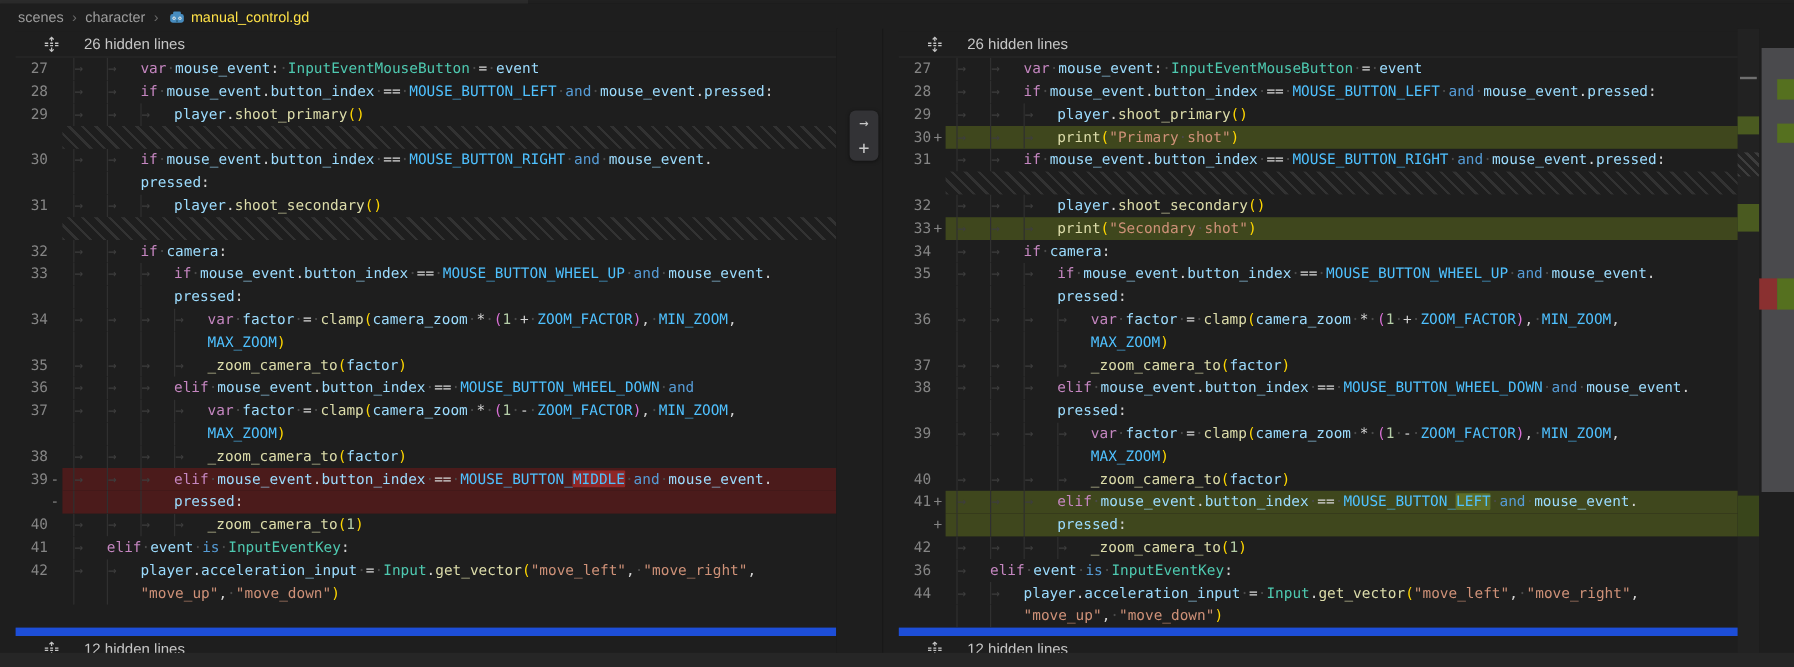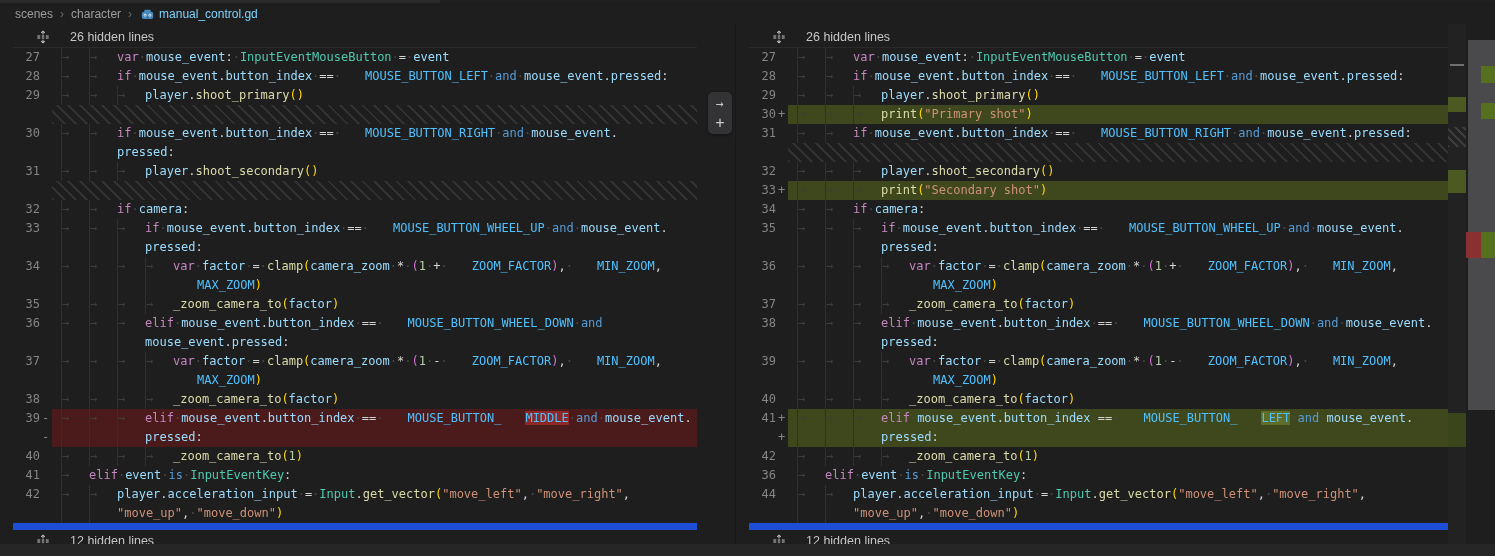--- a/index.html
+++ b/index.html
@@ -9,21 +9,21 @@
 
   
   .topstrip-l{left:0;top:0;width:440px;height:3px;background:#2b2b2b;}
   .topstrip-r{left:440px;top:0;width:1055px;height:3px;background:#202020;}
 
   
   .breadcrumb{left:0;top:3px;width:1495px;height:21px;display:flex;align-items:center;
               padding-left:15px;box-sizing:border-box;font-size:12px;color:#9d9d9d;
               box-shadow:0 1px 3px rgba(0,0,0,.25);}
   .breadcrumb .sep{color:#6a6a6a;margin:0 7px;font-size:12px;}
-  .breadcrumb .file{color:#7dd3fc;margin-left:5px;}
+  .breadcrumb .file{color:#fde047;margin-left:5px;}
   .bc-item{cursor:pointer;}
   .fileicon{display:inline-flex;width:13px;height:13px;margin-left:2px;position:relative;top:1px;}
 
   
   .pane{top:24px;height:532px;background:#1e1e1e;overflow:hidden;}
   .pane-left{left:0;width:697px;border-right:1px solid #181818;}
   .pane-right{left:735px;width:713px;border-left:1px solid #181818;}
 
   .hiddenrow{position:absolute;left:13px;right:0;height:21px;display:flex;align-items:center;
              border-bottom:1px solid #2a2a2a;cursor:pointer;background:#1e1e1e;}
@@ -37,21 +37,21 @@
         font-family:"DejaVu Sans Mono",monospace;font-size:12px;white-space:pre;}
   .ln{width:40px;flex:none;text-align:right;color:var(--line-number,#858585);}
   .sign{width:10px;flex:none;padding-left:2px;color:var(--line-number,#858585);}
   .ct{flex:1;padding-left:9px;overflow:hidden;}
   .ct.removed{background:var(--removed-bg);}
   .ct.added{background:var(--added-bg);}
   .ct.hatch{background:repeating-linear-gradient(45deg,rgba(255,255,255,.09) 0 2px,transparent 2px 8px);}
   .tabcell{display:inline-block;width:28px;height:19px;box-sizing:border-box;
            border-left:1px solid #303030;color:#3e3e3e;vertical-align:top;}
   .tk-k{color:var(--tk-k);} .tk-b{color:var(--tk-b);} .tk-v{color:var(--tk-v);}
-  .tk-t{color:var(--tk-t);} .tk-c{color:var(--tk-c);margin-left:24px;} .tk-f{color:var(--tk-f);}
+  .tk-t{color:var(--tk-t);} .tk-c{color:var(--tk-c);} .tk-f{color:var(--tk-f);}
   .tk-n{color:var(--tk-n);} .tk-s{color:var(--tk-s);} .tk-o{color:var(--tk-o);}
   .tk-g{color:var(--tk-g);} .tk-m{color:var(--tk-m);} .tk-w{color:var(--tk-w);}
   .tk-hR{background:var(--removed-word);border-radius:1px;}
   .tk-hG{background:var(--added-word);border-radius:1px;}
 
   
   .centergutter{left:697px;top:24px;width:38px;height:520px;background:#1e1e1e;}
   .diffwidget{position:absolute;left:11px;top:68px;width:24px;height:42px;background:#333336;
               border-radius:5px;display:flex;flex-direction:column;align-items:center;justify-content:center;
               box-shadow:0 1px 3px rgba(0,0,0,.4);}
@@ -114,21 +114,20 @@
         <div class="crow"><span class="ln"></span><span class="sign"></span><div class="ct"><span class="tabcell"></span><span class="tabcell"></span><span class="tk-v">pressed</span><span class="tk-o">:</span></div></div>
         <div class="crow"><span class="ln">31</span><span class="sign"></span><div class="ct"><span class="tabcell">→</span><span class="tabcell">→</span><span class="tabcell">→</span><span class="tk-v">player</span><span class="tk-o">.</span><span class="tk-f">shoot_secondary</span><span class="tk-g">(</span><span class="tk-g">)</span></div></div>
         <div class="crow"><span class="ln"></span><span class="sign"></span><div class="ct hatch"></div></div>
         <div class="crow"><span class="ln">32</span><span class="sign"></span><div class="ct"><span class="tabcell">→</span><span class="tabcell">→</span><span class="tk-k">if</span><span class="tk-w">·</span><span class="tk-v">camera</span><span class="tk-o">:</span></div></div>
         <div class="crow"><span class="ln">33</span><span class="sign"></span><div class="ct"><span class="tabcell">→</span><span class="tabcell">→</span><span class="tabcell">→</span><span class="tk-k">if</span><span class="tk-w">·</span><span class="tk-v">mouse_event</span><span class="tk-o">.</span><span class="tk-v">button_index</span><span class="tk-w">·</span><span class="tk-o">==</span><span class="tk-w">·</span><span class="tk-c">MOUSE_BUTTON_WHEEL_UP</span><span class="tk-w">·</span><span class="tk-b">and</span><span class="tk-w">·</span><span class="tk-v">mouse_event</span><span class="tk-o">.</span></div></div>
         <div class="crow"><span class="ln"></span><span class="sign"></span><div class="ct"><span class="tabcell"></span><span class="tabcell"></span><span class="tabcell"></span><span class="tk-v">pressed</span><span class="tk-o">:</span></div></div>
         <div class="crow"><span class="ln">34</span><span class="sign"></span><div class="ct"><span class="tabcell">→</span><span class="tabcell">→</span><span class="tabcell">→</span><span class="tabcell">→</span><span class="tk-k">var</span><span class="tk-w">·</span><span class="tk-v">factor</span><span class="tk-w">·</span><span class="tk-o">=</span><span class="tk-w">·</span><span class="tk-f">clamp</span><span class="tk-g">(</span><span class="tk-v">camera_zoom</span><span class="tk-w">·</span><span class="tk-o">*</span><span class="tk-w">·</span><span class="tk-m">(</span><span class="tk-n">1</span><span class="tk-w">·</span><span class="tk-o">+</span><span class="tk-w">·</span><span class="tk-c">ZOOM_FACTOR</span><span class="tk-m">)</span><span class="tk-o">,</span><span class="tk-w">·</span><span class="tk-c">MIN_ZOOM</span><span class="tk-o">,</span></div></div>
         <div class="crow"><span class="ln"></span><span class="sign"></span><div class="ct"><span class="tabcell"></span><span class="tabcell"></span><span class="tabcell"></span><span class="tabcell"></span><span class="tk-c">MAX_ZOOM</span><span class="tk-g">)</span></div></div>
         <div class="crow"><span class="ln">35</span><span class="sign"></span><div class="ct"><span class="tabcell">→</span><span class="tabcell">→</span><span class="tabcell">→</span><span class="tabcell">→</span><span class="tk-f">_zoom_camera_to</span><span class="tk-g">(</span><span class="tk-v">factor</span><span class="tk-g">)</span></div></div>
         <div class="crow"><span class="ln">36</span><span class="sign"></span><div class="ct"><span class="tabcell">→</span><span class="tabcell">→</span><span class="tabcell">→</span><span class="tk-k">elif</span><span class="tk-w">·</span><span class="tk-v">mouse_event</span><span class="tk-o">.</span><span class="tk-v">button_index</span><span class="tk-w">·</span><span class="tk-o">==</span><span class="tk-w">·</span><span class="tk-c">MOUSE_BUTTON_WHEEL_DOWN</span><span class="tk-w">·</span><span class="tk-b">and</span></div></div>
-        <div class="crow"><span class="ln"></span><span class="sign"></span><div class="ct"><span class="tabcell"></span><span class="tabcell"></span><span class="tabcell"></span><span class="tk-v">mouse_event</span><span class="tk-o">.</span><span class="tk-v">pressed</span><span class="tk-o">:</span></div></div>
         <div class="crow"><span class="ln">37</span><span class="sign"></span><div class="ct"><span class="tabcell">→</span><span class="tabcell">→</span><span class="tabcell">→</span><span class="tabcell">→</span><span class="tk-k">var</span><span class="tk-w">·</span><span class="tk-v">factor</span><span class="tk-w">·</span><span class="tk-o">=</span><span class="tk-w">·</span><span class="tk-f">clamp</span><span class="tk-g">(</span><span class="tk-v">camera_zoom</span><span class="tk-w">·</span><span class="tk-o">*</span><span class="tk-w">·</span><span class="tk-m">(</span><span class="tk-n">1</span><span class="tk-w">·</span><span class="tk-o">-</span><span class="tk-w">·</span><span class="tk-c">ZOOM_FACTOR</span><span class="tk-m">)</span><span class="tk-o">,</span><span class="tk-w">·</span><span class="tk-c">MIN_ZOOM</span><span class="tk-o">,</span></div></div>
         <div class="crow"><span class="ln"></span><span class="sign"></span><div class="ct"><span class="tabcell"></span><span class="tabcell"></span><span class="tabcell"></span><span class="tabcell"></span><span class="tk-c">MAX_ZOOM</span><span class="tk-g">)</span></div></div>
         <div class="crow"><span class="ln">38</span><span class="sign"></span><div class="ct"><span class="tabcell">→</span><span class="tabcell">→</span><span class="tabcell">→</span><span class="tabcell">→</span><span class="tk-f">_zoom_camera_to</span><span class="tk-g">(</span><span class="tk-v">factor</span><span class="tk-g">)</span></div></div>
         <div class="crow"><span class="ln">39</span><span class="sign">-</span><div class="ct removed"><span class="tabcell">→</span><span class="tabcell">→</span><span class="tabcell">→</span><span class="tk-k">elif</span><span class="tk-w">·</span><span class="tk-v">mouse_event</span><span class="tk-o">.</span><span class="tk-v">button_index</span><span class="tk-w">·</span><span class="tk-o">==</span><span class="tk-w">·</span><span class="tk-c">MOUSE_BUTTON_</span><span class="tk-c tk-hR">MIDDLE</span><span class="tk-w">·</span><span class="tk-b">and</span><span class="tk-w">·</span><span class="tk-v">mouse_event</span><span class="tk-o">.</span></div></div>
         <div class="crow"><span class="ln"></span><span class="sign">-</span><div class="ct removed"><span class="tabcell"></span><span class="tabcell"></span><span class="tabcell"></span><span class="tk-v">pressed</span><span class="tk-o">:</span></div></div>
         <div class="crow"><span class="ln">40</span><span class="sign"></span><div class="ct"><span class="tabcell">→</span><span class="tabcell">→</span><span class="tabcell">→</span><span class="tabcell">→</span><span class="tk-f">_zoom_camera_to</span><span class="tk-g">(</span><span class="tk-n">1</span><span class="tk-g">)</span></div></div>
         <div class="crow"><span class="ln">41</span><span class="sign"></span><div class="ct"><span class="tabcell">→</span><span class="tk-k">elif</span><span class="tk-w">·</span><span class="tk-v">event</span><span class="tk-w">·</span><span class="tk-b">is</span><span class="tk-w">·</span><span class="tk-t">InputEventKey</span><span class="tk-o">:</span></div></div>
         <div class="crow"><span class="ln">42</span><span class="sign"></span><div class="ct"><span class="tabcell">→</span><span class="tabcell">→</span><span class="tk-v">player</span><span class="tk-o">.</span><span class="tk-v">acceleration_input</span><span class="tk-w">·</span><span class="tk-o">=</span><span class="tk-w">·</span><span class="tk-t">Input</span><span class="tk-o">.</span><span class="tk-f">get_vector</span><span class="tk-g">(</span><span class="tk-s">"move_left"</span><span class="tk-o">,</span><span class="tk-w">·</span><span class="tk-s">"move_right"</span><span class="tk-o">,</span></div></div>
         <div class="crow"><span class="ln"></span><span class="sign"></span><div class="ct"><span class="tabcell"></span><span class="tabcell"></span><span class="tk-s">"move_up"</span><span class="tk-o">,</span><span class="tk-w">·</span><span class="tk-s">"move_down"</span><span class="tk-g">)</span></div></div>
       </div>

